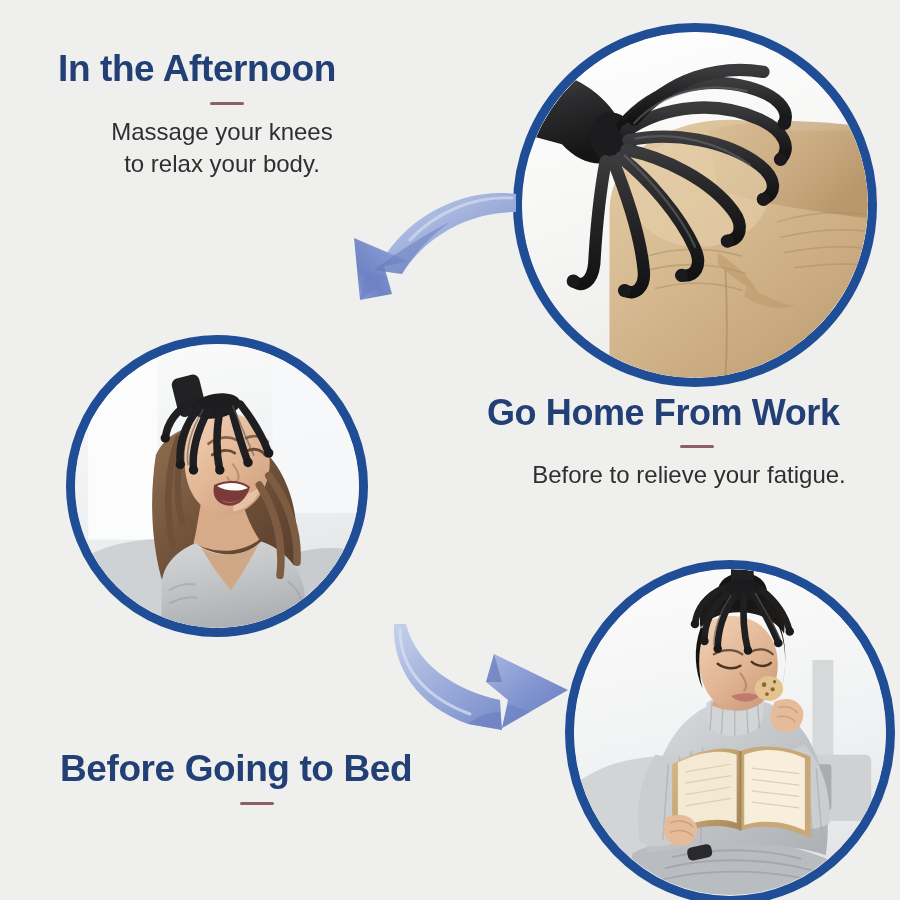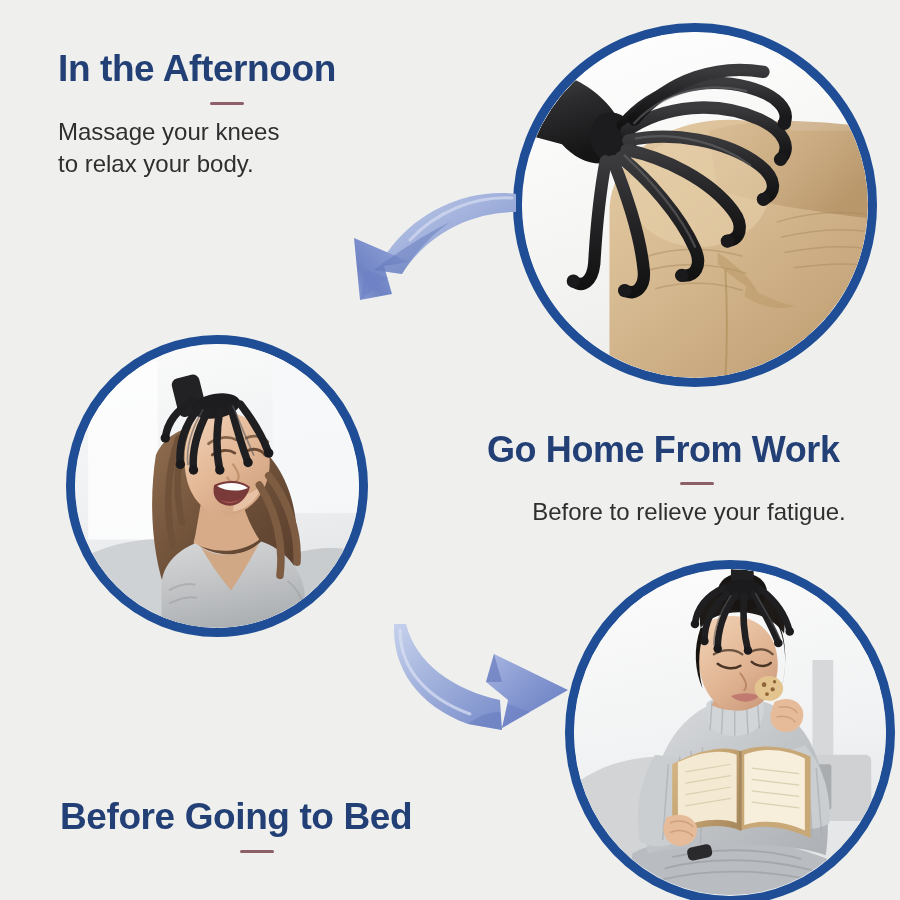--- a/index.html
+++ b/index.html
@@ -46,28 +46,28 @@
     font-weight: 400;
     color: #2f2f2f;
     font-size: 24px;
     line-height: 1.34;
     white-space: pre-line;
   }
 
   .tb-afternoon { left: 58px; top: 50px; }
   .tb-afternoon .heading { text-align: left; }
   .tb-afternoon .divider { margin-left: 152px; }
-  .tb-afternoon .subtitle { text-align: left; width: 328px; }
-
-  .tb-work { left: 487px; top: 431px; }
+  .tb-afternoon .subtitle { text-align: center; width: 328px; }
+
+  .tb-work { left: 487px; top: 394px; }
   .tb-work .heading { text-align: left; font-size: 36px; }
   .tb-work .divider { margin-left: 193px; }
   .tb-work .subtitle { text-align: center; width: 404px; }
 
-  .tb-bed { left: 60px; top: 750px; margin-top: 48px; }
+  .tb-bed { left: 60px; top: 750px; }
   .tb-bed .heading { text-align: left; }
   .tb-bed .divider { margin-left: 180px; }
   .tb-bed .subtitle { text-align: center; width: 420px; }
 
   
   .photo-circle {
     position: absolute;
     border-radius: 50%;
     box-sizing: border-box;
     border: 9px solid #1f4e96;

